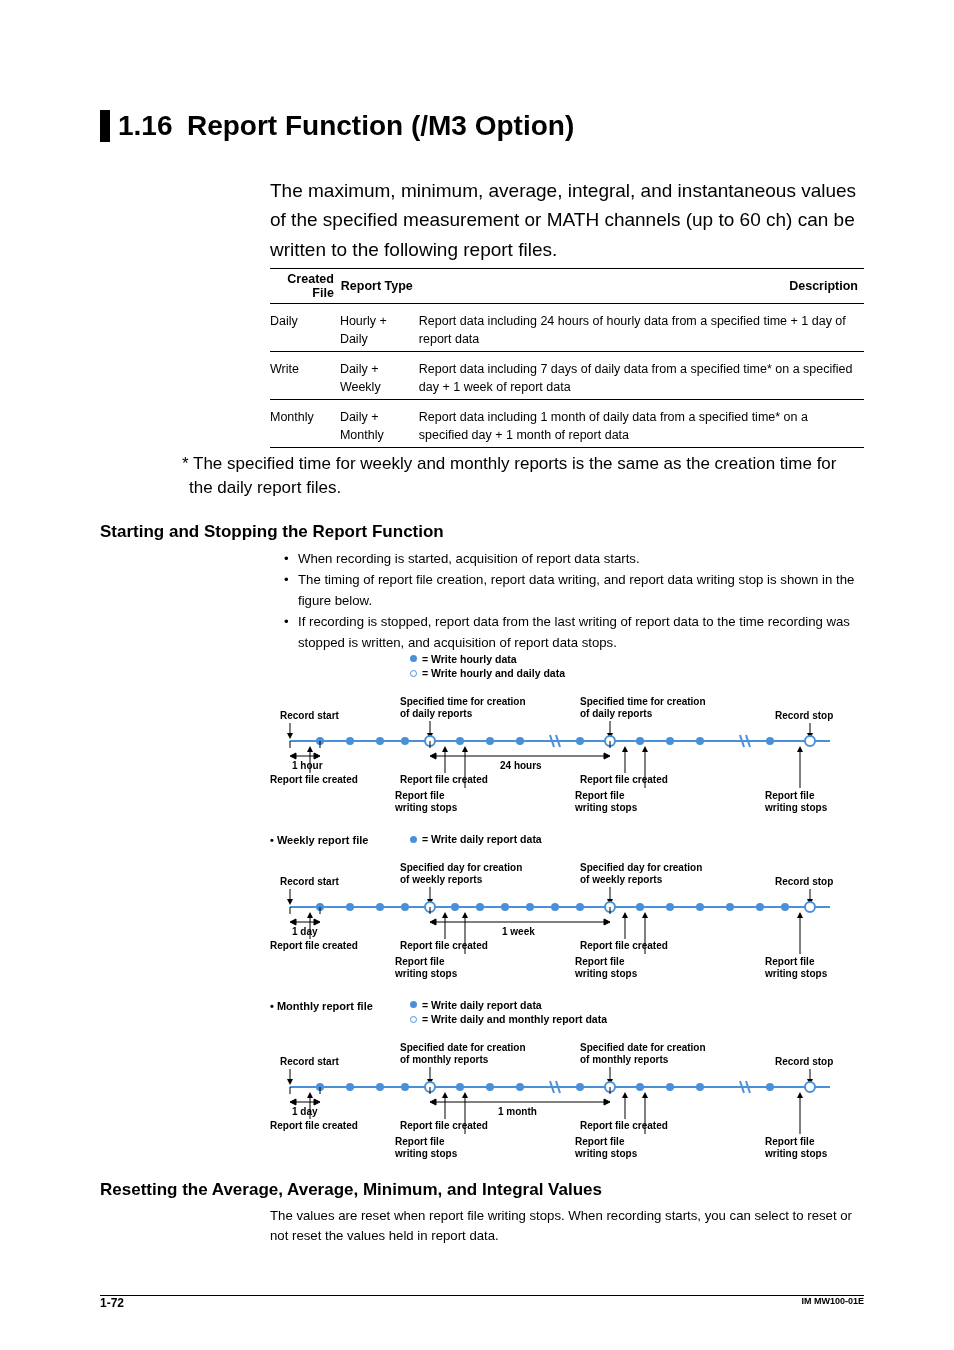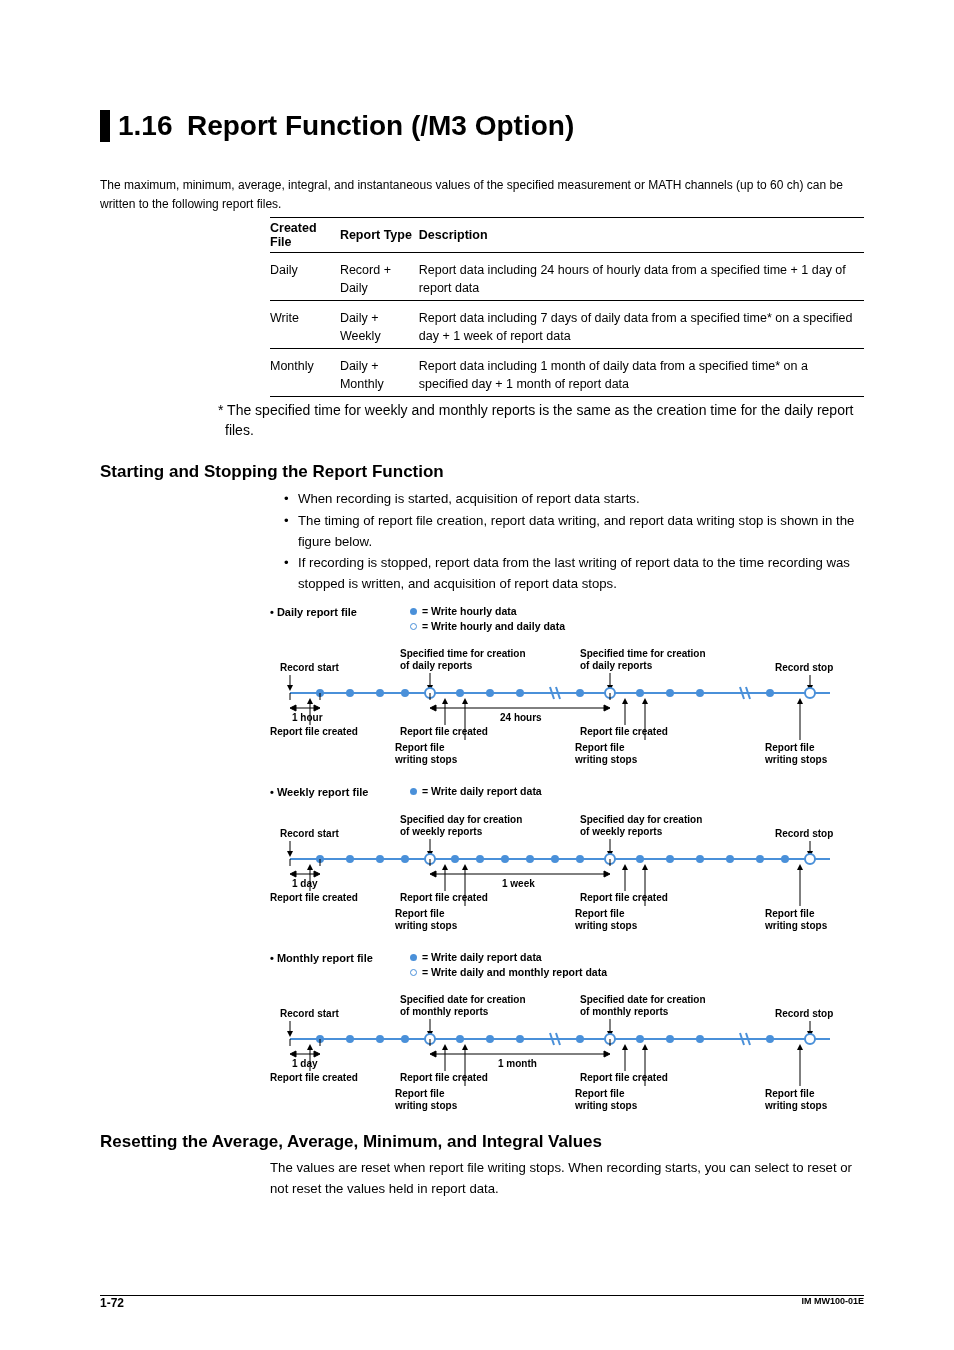--- a/index.html
+++ b/index.html
@@ -12,25 +12,25 @@
     position: relative;
     padding: 110px 90px 60px 100px;
   }
   .title-wrap {
     border-left: 10px solid #000;
     padding-left: 8px;
     margin-bottom: 34px;
   }
   .section-num { font-size: 28px; font-weight: bold; display: inline; }
   .section-title { font-size: 28px; font-weight: bold; display: inline; margin-left: 10px;}
-  .intro { font-size: 12px; line-height: 1.55; margin-bottom: 4px; }
+  .intro { margin-left: 170px; font-size: 19px; line-height: 1.55; margin-bottom: 4px; }
   table.report { width: 100%; margin-left: 170px; width: calc(100% - 170px); border-collapse: collapse; font-size: 12.5px; }
-  table.report th { text-align: left; border-top: 1px solid #000; border-bottom: 1px solid #000; padding: 3px 6px 3px 0; font-weight: bold;}
+  table.report th { text-align: right; border-top: 1px solid #000; border-bottom: 1px solid #000; padding: 3px 6px 3px 0; font-weight: bold;}
   table.report td { padding: 9px 6px 3px 0; vertical-align: top; border-bottom: 1px solid #000; line-height:1.4;}
-  .footnote { margin-left: 118px; font-size: 14px; margin-top: 4px; margin-bottom: 22px; line-height:1.4; text-indent:-7px; padding-left:7px;}
+  .footnote { margin-left: 82px; font-size: 17px; margin-top: 4px; margin-bottom: 22px; line-height:1.4; text-indent:-7px; padding-left:7px;}
   h2.sub { font-size: 17px; font-weight: bold; margin-bottom: 6px; }
   ul.bul { margin-left: 184px; font-size: 13.2px; line-height: 1.6; list-style: none; margin-bottom: 12px;}
   ul.bul li { position: relative; padding-left: 14px; }
   ul.bul li::before { content: "•"; position: absolute; left: 0; top:0; }
   .reset-p { margin-left: 170px; font-size: 13.2px; line-height: 1.55; }
   .footer { position: absolute; bottom: 40px; left: 100px; right: 90px; border-top:1px solid #000; display:flex; justify-content:space-between;}
   .footer .pn { font-size: 12px; font-weight: bold; }
   .footer .doc { font-size: 9px; font-weight: bold; }
   
   .diagrams { margin-left: 170px; font-size: 10px; font-weight: bold; }
@@ -57,21 +57,21 @@
   <thead>
       <tr>
     <th>Created File</th>
     <th>Report Type</th>
     <th>Description</th>
   </tr>
     </thead>
   <tbody>
     <tr>
       <td>Daily</td>
-      <td>Record + Daily</td>
+      <td>Hourly + Daily</td>
       <td>Report data including 24 hours of hourly data from a specified time + 1 day of report data</td>
     </tr>
     <tr>
       <td>Write</td>
       <td>Daily + Weekly</td>
       <td>Report data including 7 days of daily data from a specified time* on a specified day + 1 week of report data</td>
     </tr>
     <tr>
       <td>Monthly</td>
       <td>Daily + Monthly</td>
@@ -85,21 +85,20 @@
 <h2 class="sub">Starting and Stopping the Report Function</h2>
 <ul class="bul">
   <li>When recording is started, acquisition of report data starts.</li>
   <li>The timing of report file creation, report data writing, and report data writing stop is shown in the figure below.</li>
   <li>If recording is stopped, report data from the last writing of report data to the time recording was stopped is written, and acquisition of report data stops.</li>
 </ul>
 
 <div class="diagrams">
 
   <div class="dia-block">
-    <div class="dia-title">• Daily report file</div>
     <div class="legend">
       <div class="row">
           <span class="fdot"></span>
           <span>= Write hourly data</span>
         </div>
       <div class="row">
           <span class="odot"></span>
           <span>= Write hourly and daily data</span>
         </div>
     </div>

